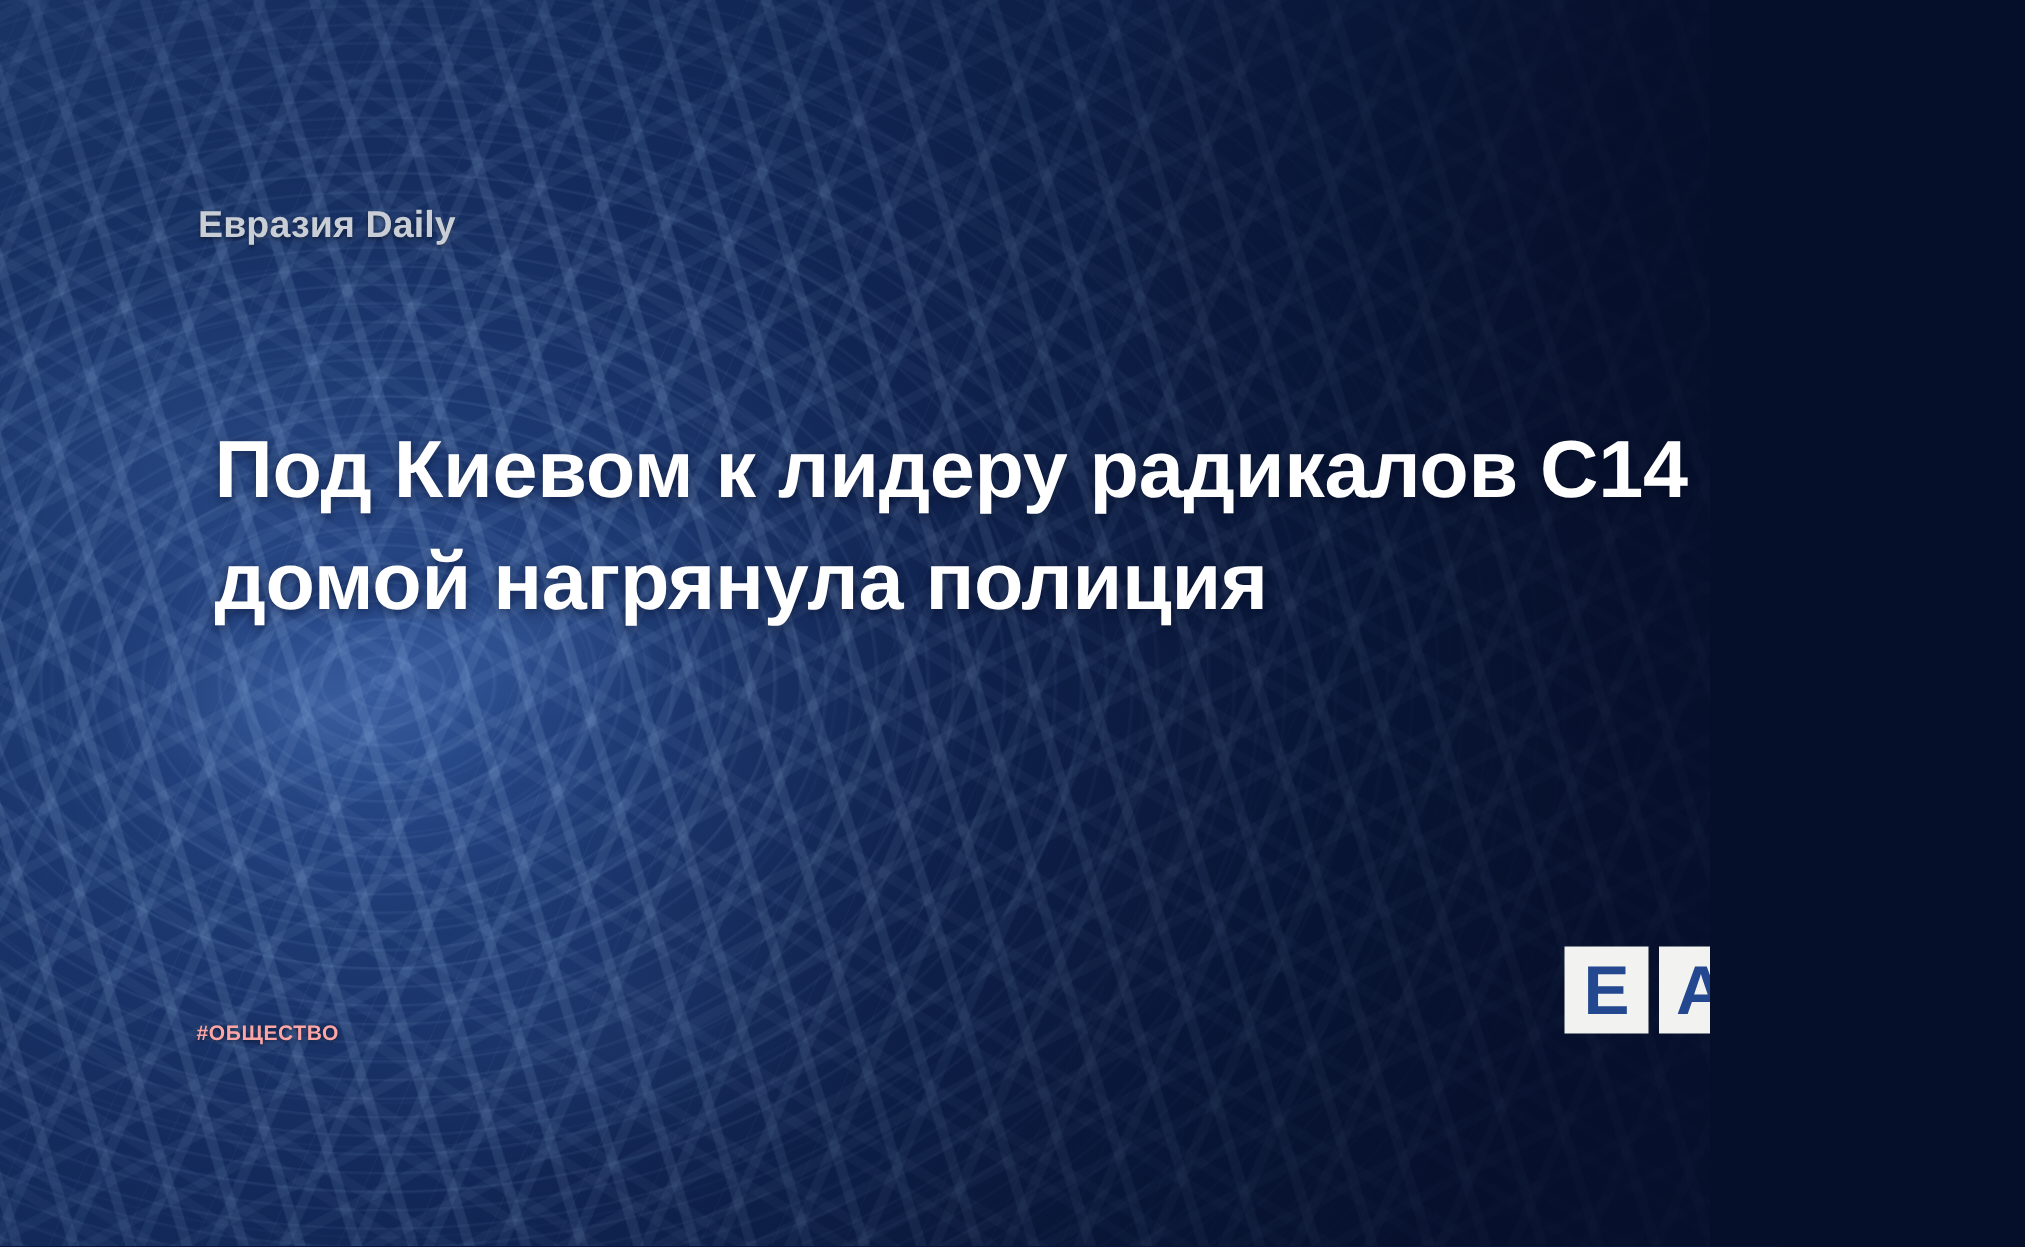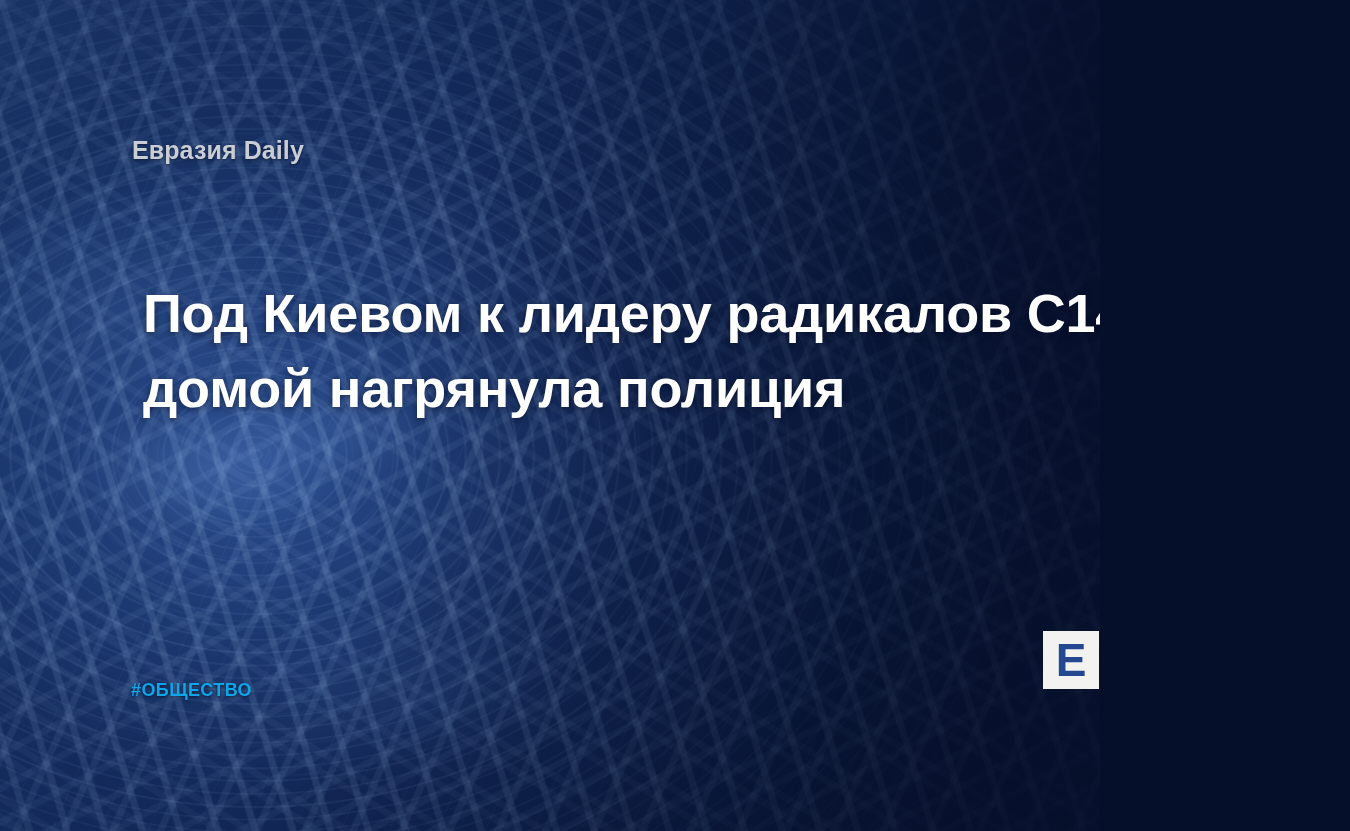--- a/index.html
+++ b/index.html
@@ -13,20 +13,21 @@
   }
 
   
   .card {
     position: relative;
     width: 1100px;
     height: 831px;
     overflow: hidden;
     background: #0c1f52;
     user-select: none;
+    padding-left: 40px;
   }
 
   
   .bg-layer {
     position: absolute;
     inset: 0;
     pointer-events: none;
   }
 
   
@@ -158,24 +159,24 @@
     font-weight: bold;
     letter-spacing: -0.2px;
     color: #ffffff;
     text-shadow: 0 2px 7px rgba(3,10,32,0.55);
   }
 
   .category-tag {
     position: absolute;
     left: 131px;
     top: 680px;
-    font-size: 18px;
+    font-size: 14px;
     font-weight: bold;
     letter-spacing: 0.4px;
-    color: #0ea5e9;
+    color: #fca5a5;
     text-shadow: 0 1px 3px rgba(0,0,0,0.5);
     white-space: nowrap;
   }
 
   
   .logo {
     position: absolute;
     left: 1043px;
     top: 631px;
     height: 58px;

